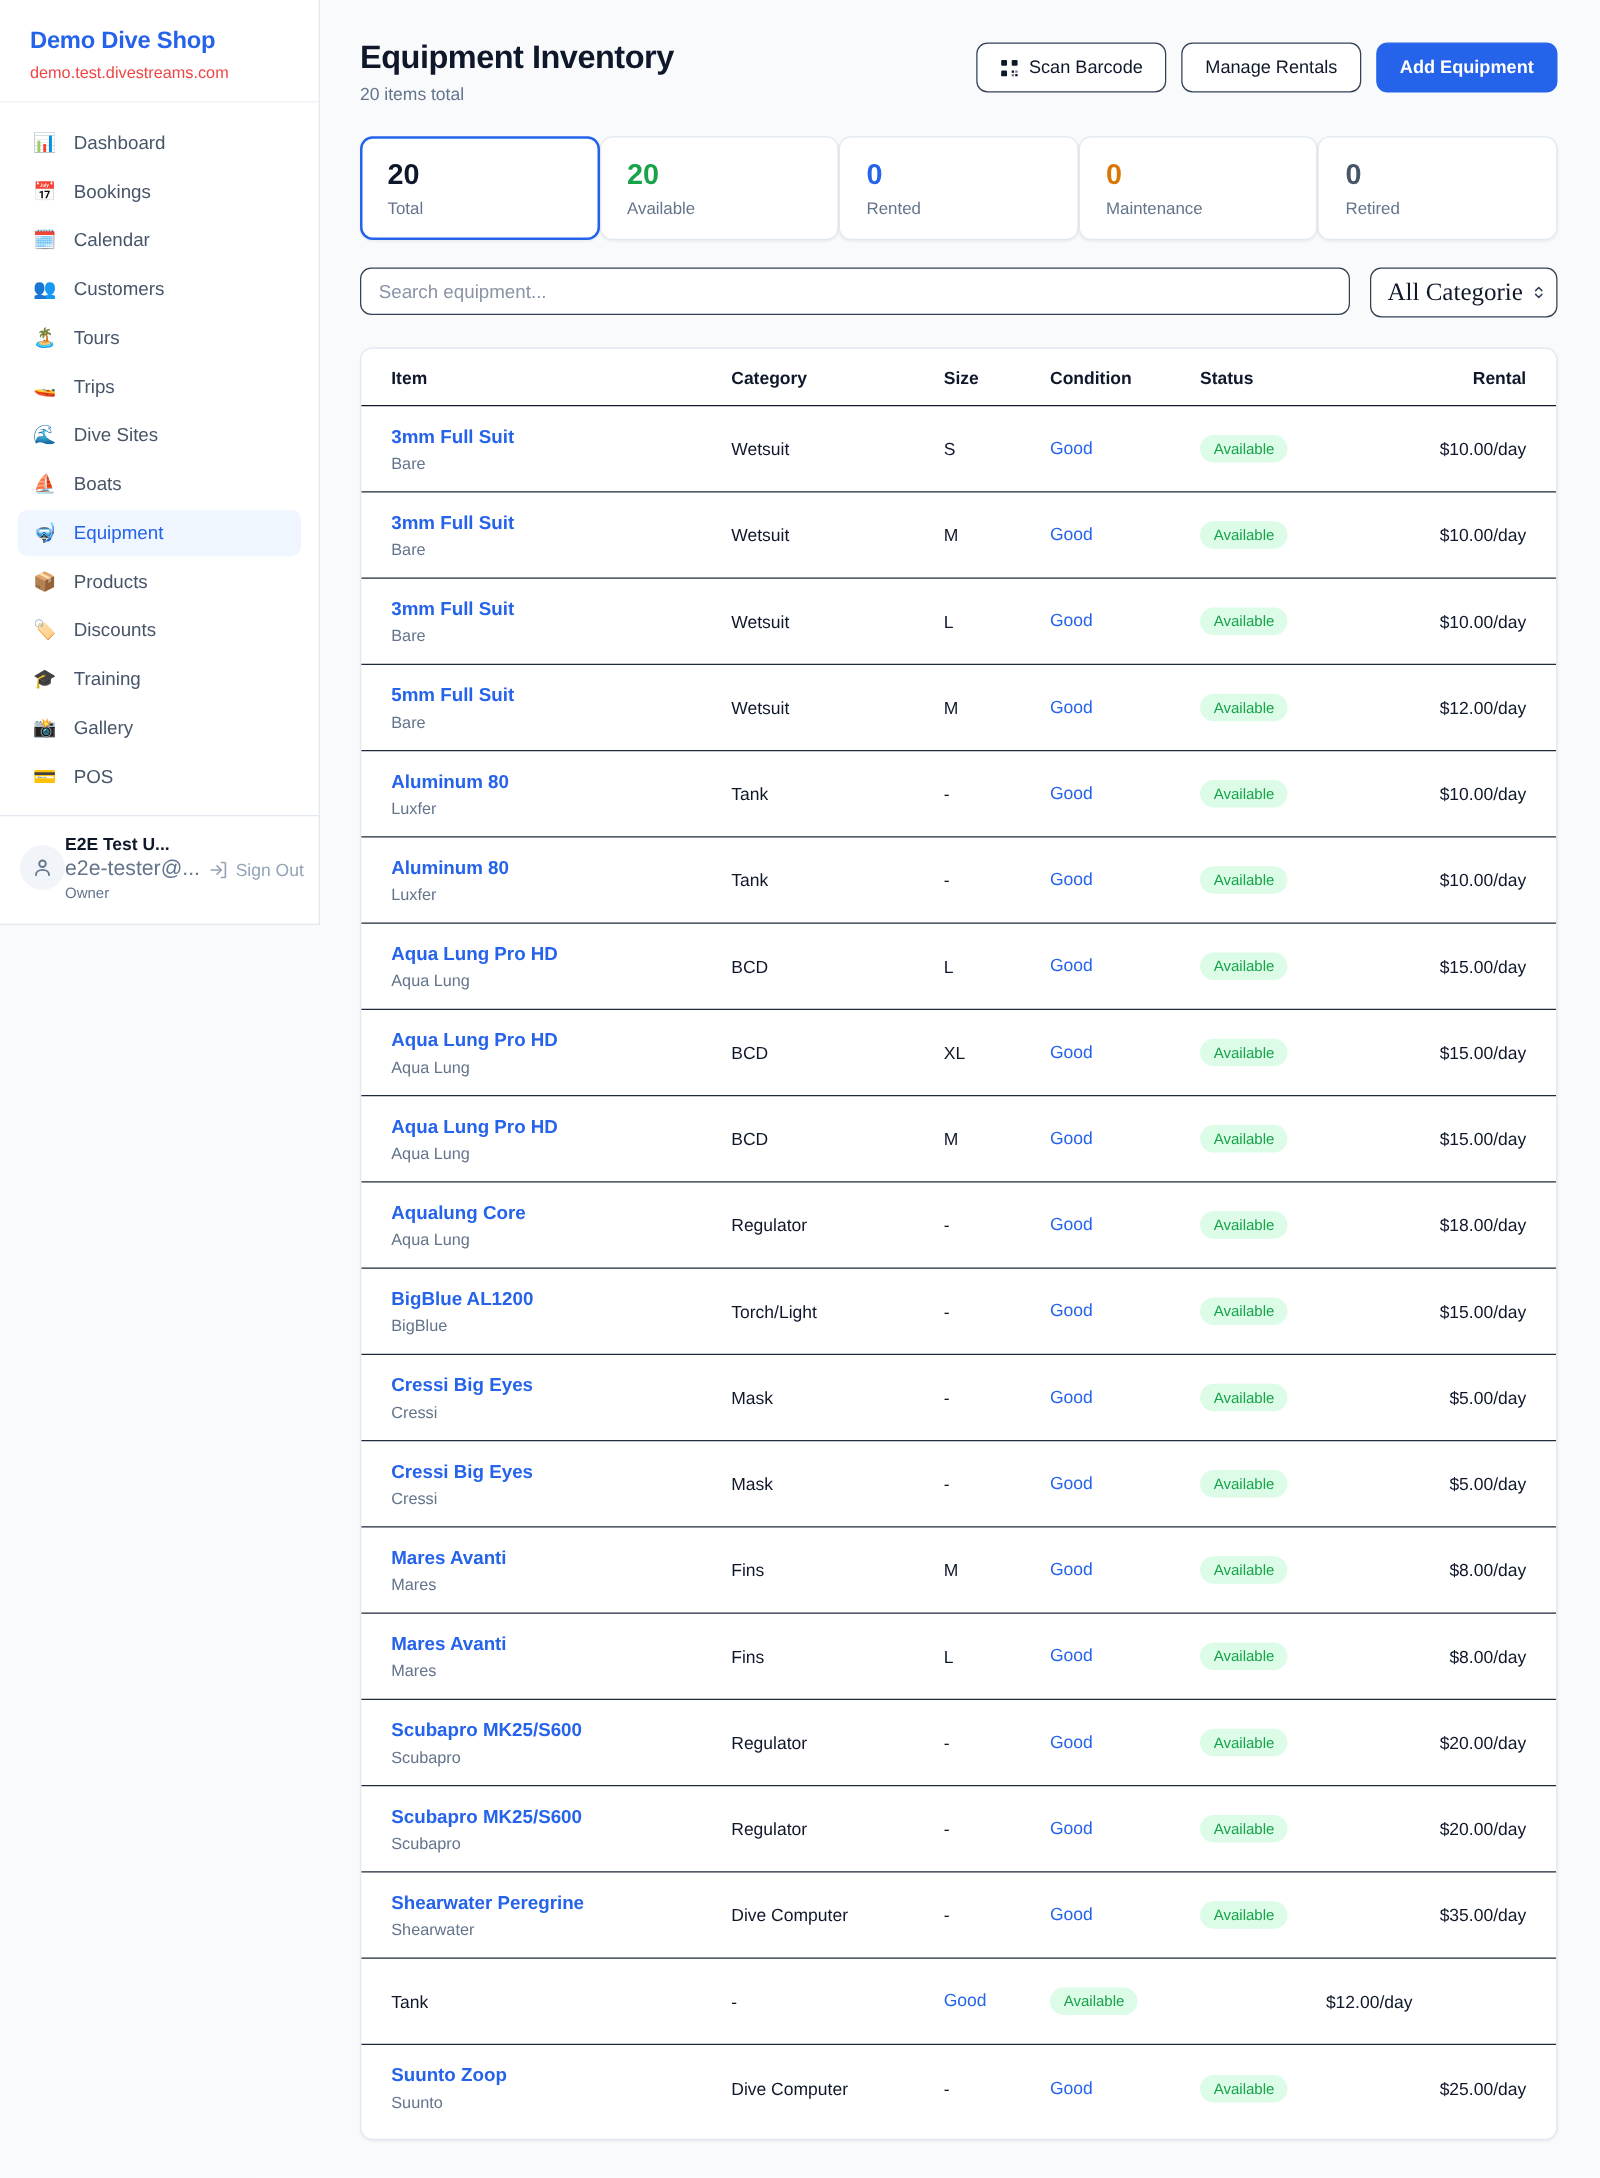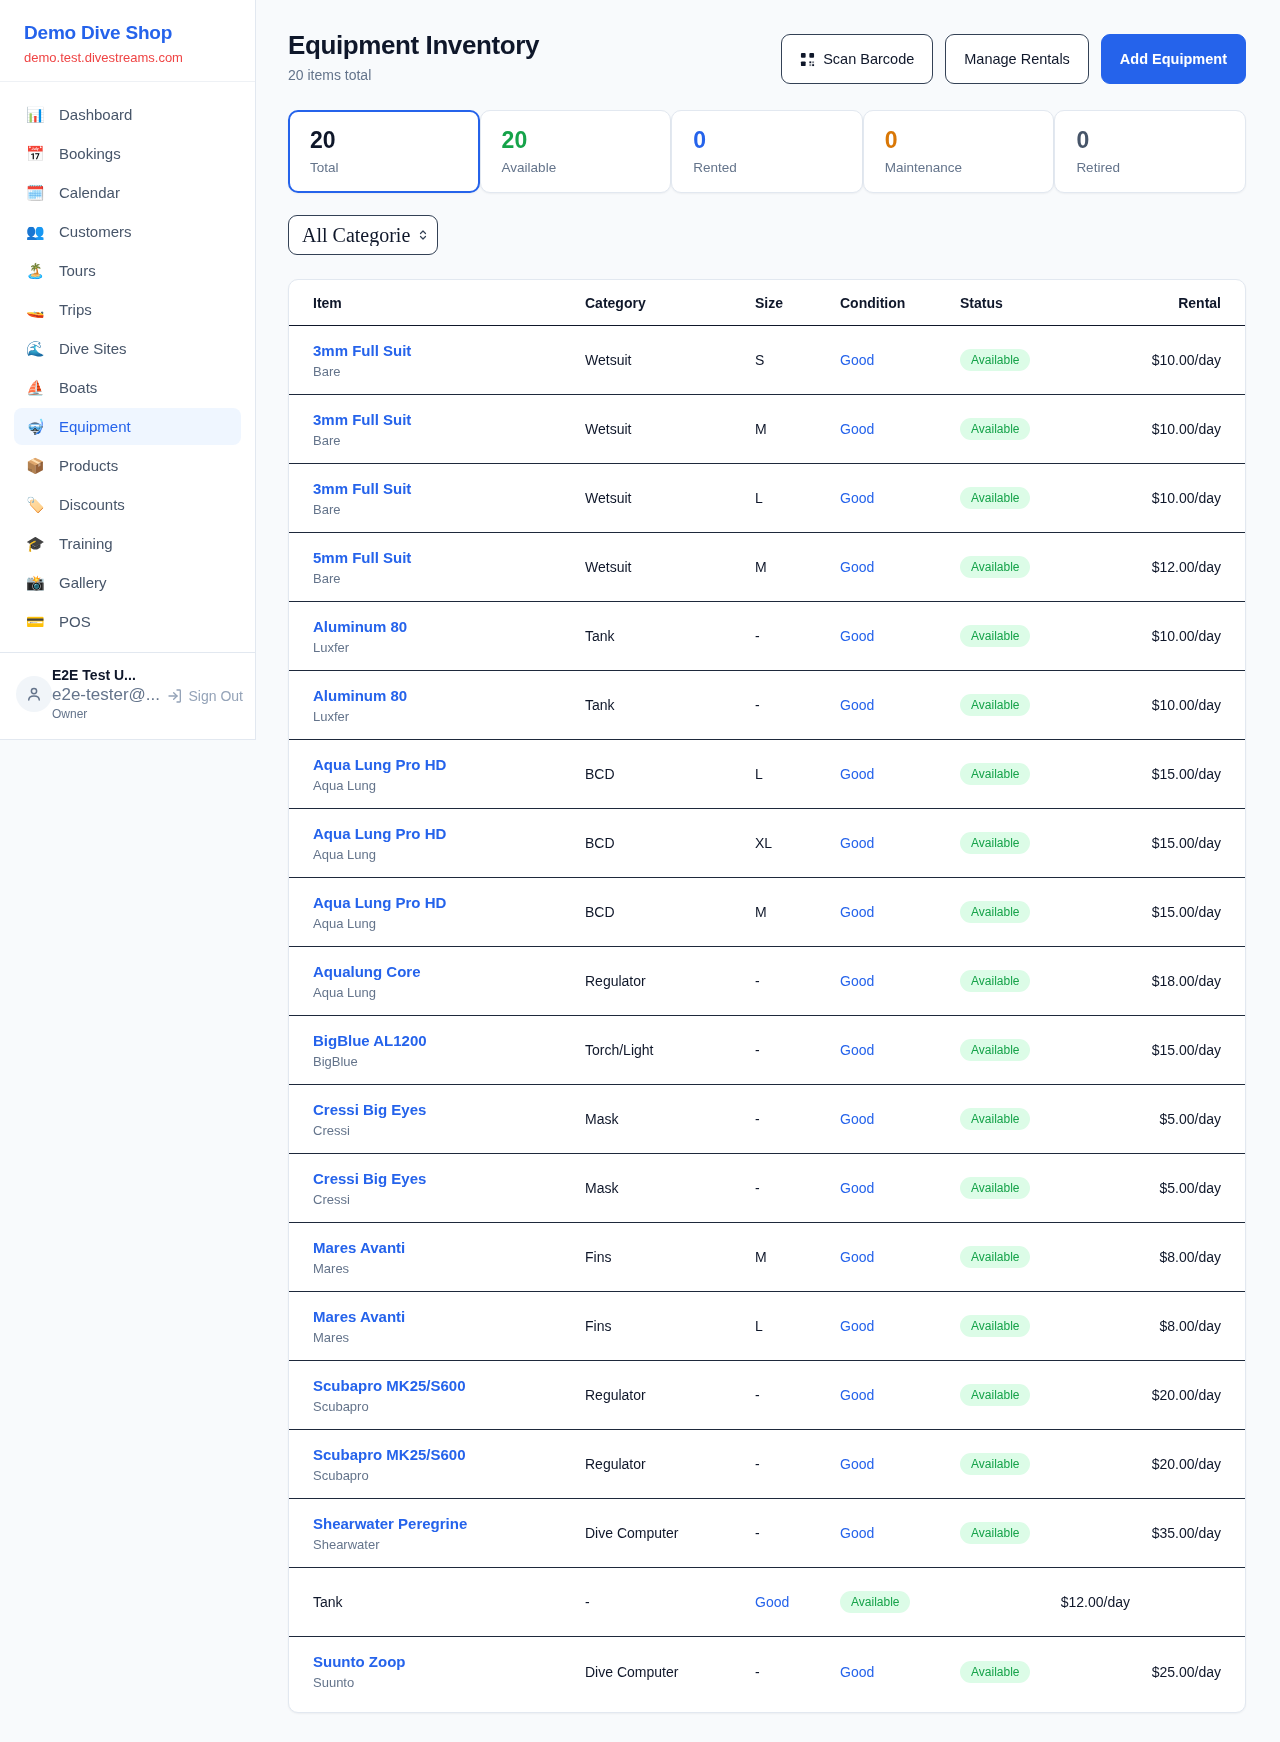--- a/index.html
+++ b/index.html
@@ -50,21 +50,21 @@
   }
 
   
   .main { flex:1; padding:30px 34px 28px 32px; min-width:0; }
   .page-header { display:flex; justify-content:space-between; align-items:flex-start; }
   .page-title { font-size:26px; font-weight:700; letter-spacing:-0.4px; color:#0f172a; }
   .page-subtitle { font-size:14px; color:#64748b; margin-top:6px; }
   .header-actions { display:flex; gap:12px; align-items:center; margin-top:4px; }
   .btn {
     display:inline-flex; align-items:center; gap:8px;
-    height:50px; padding:0 18px; border-radius:9px;
+    height:40px; padding:0 18px; border-radius:9px;
     font-family:inherit; font-size:14.5px; font-weight:500;
     background:#ffffff; border:1px solid #334155; color:#0f172a; cursor:pointer;
   }
   .btn.primary { background:#2563eb; border-color:#2563eb; color:#ffffff; font-weight:600; }
 
   
   .stats-row { display:flex; margin-top:26px; }
   .stat-card {
     flex:1; background:#ffffff; border:1px solid #e2e8f0; border-radius:10px;
     padding:17px 21px; box-shadow:0 1px 2px rgba(15,23,42,0.05); cursor:pointer;
@@ -274,20 +274,21 @@
     <div class="stat-label">Maintenance</div>
   </div>
 
   <div class="stat-card">
     <div class="stat-value" style="color: rgb(71, 85, 105);">0</div>
     <div class="stat-label">Retired</div>
   </div>
 </div>
 
     <div class="filter-row">
+      <input class="search-input" type="text" placeholder="Search equipment..." style="">
       <div class="select-wrap">
         <select class="category-select"><option>All Categories</option></select>
         <span class="select-chevron">
           <svg width="12" height="12" viewBox="0 0 24 24" fill="none" stroke="currentColor" stroke-width="2.4" stroke-linecap="round" stroke-linejoin="round">
               <path d="M7 9l5-5 5 5"></path>
               <path d="M7 15l5 5 5-5"></path>
             </svg>
         </span>
       </div>
     </div>

